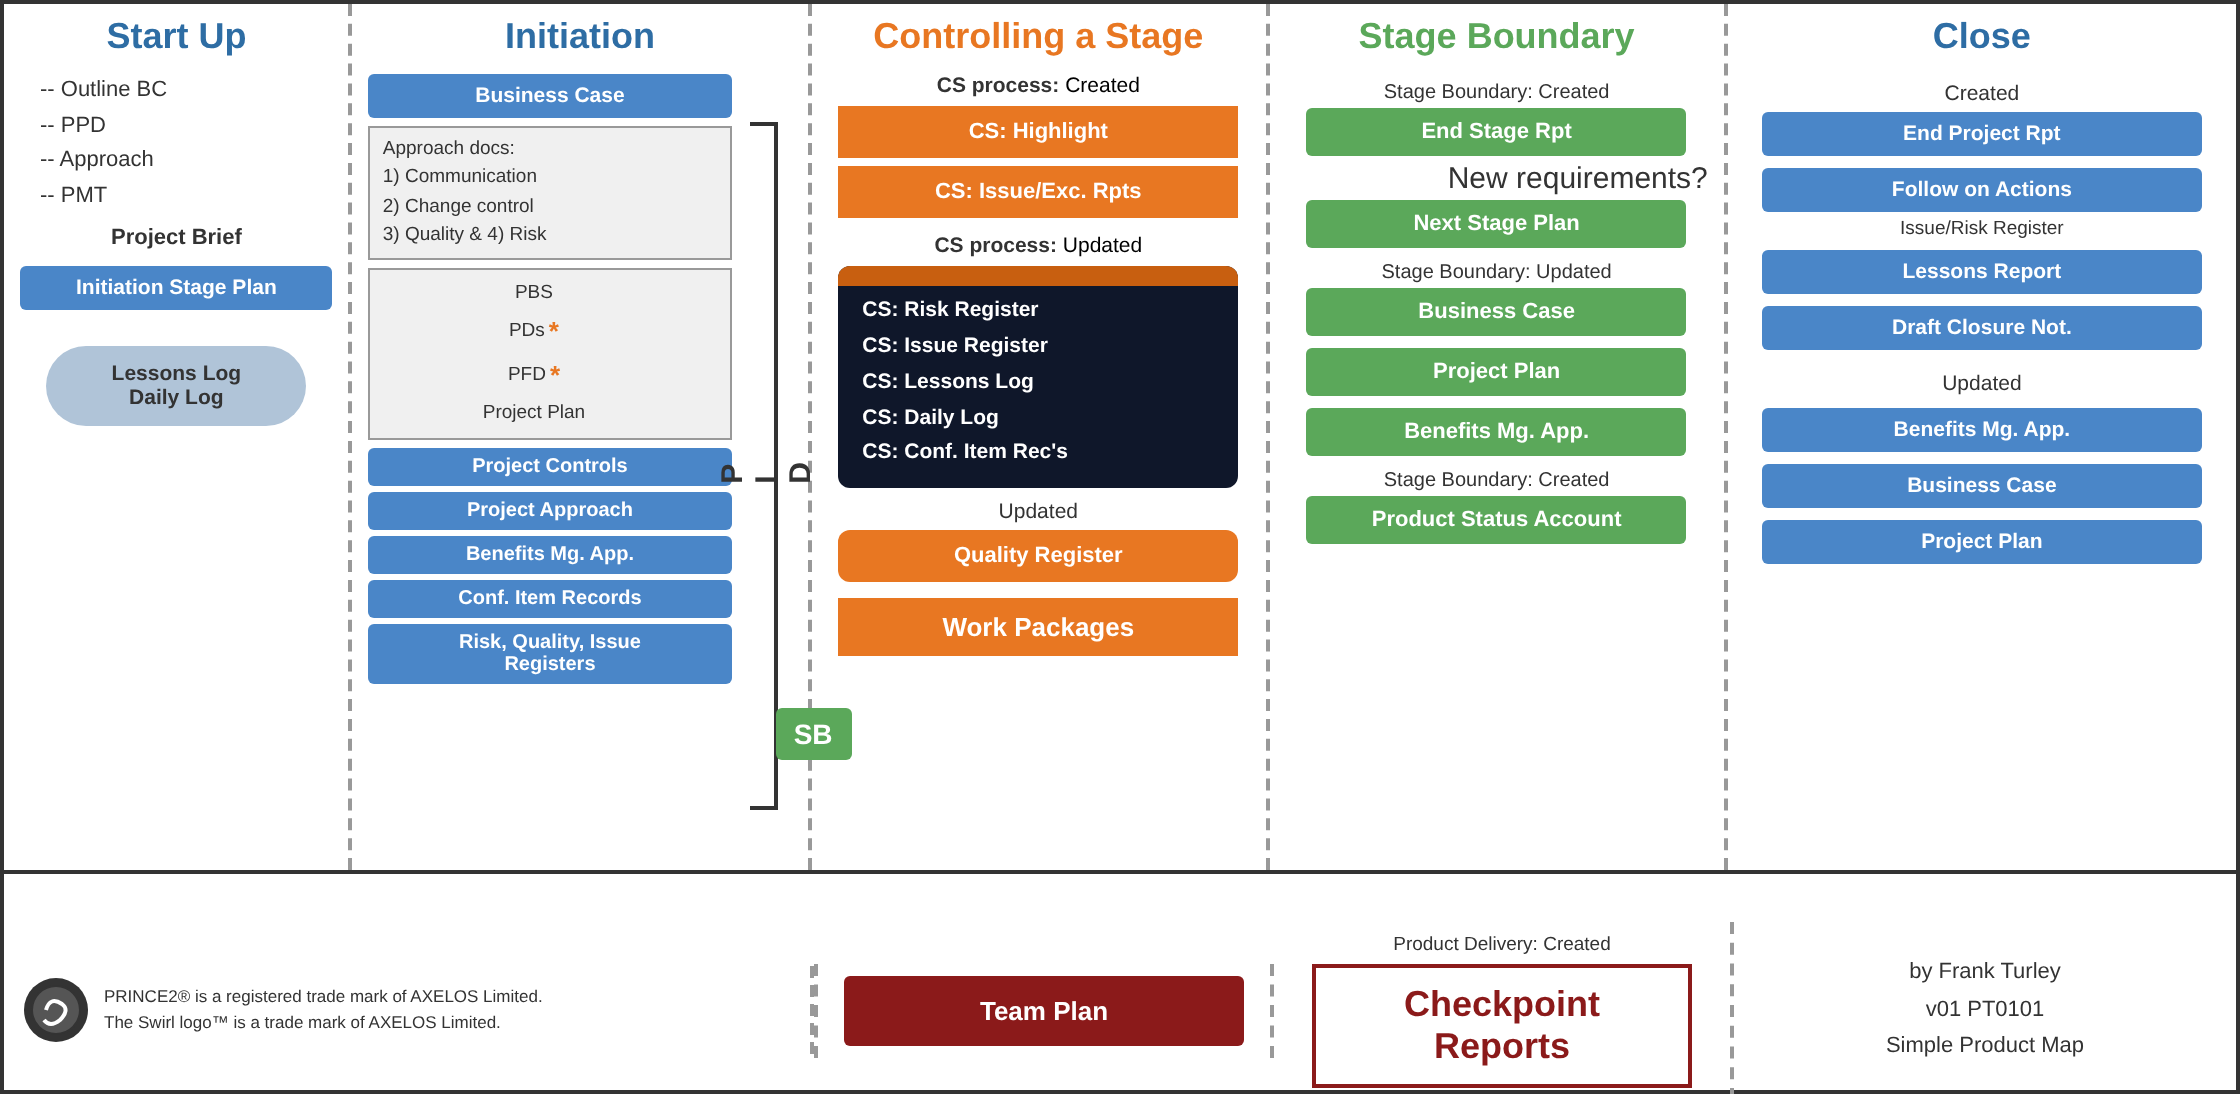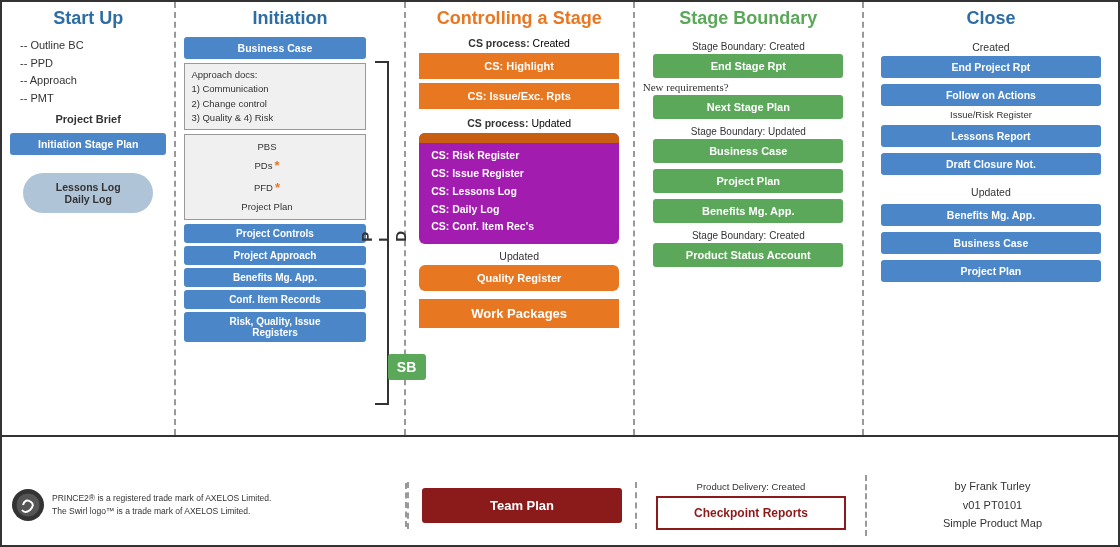--- a/index.html
+++ b/index.html
@@ -172,21 +172,21 @@
       font-size: 11px;
       font-weight: bold;
       text-align: center;
       padding: 7px 10px;
       border-radius: 0;
       margin-bottom: 4px;
       width: 200px;
     }
 
     .cs-cylinder {
-      background: #a21caf;
+      background: #0f172a;
       color: white;
       font-size: 10.5px;
       font-weight: bold;
       text-align: left;
       padding: 8px 12px;
       margin-bottom: 4px;
       width: 200px;
       border-radius: 6px;
       line-height: 1.7;
       position: relative;
@@ -251,25 +251,24 @@
       font-size: 11px;
       font-weight: bold;
       text-align: center;
       padding: 6px 8px;
       border-radius: 3px;
       margin-bottom: 3px;
       width: 190px;
     }
 
     .sb-new-req {
-      font-size: 11px;
-      color: #333;
-      text-align: left;
+      font-size: 15px;
+      color: #333;
+      text-align: right;
       margin-bottom: 2px;
-      font-family: Liberation Serif, serif;
     }
 
     .sb-updated-label {
       font-size: 10px;
       color: #333;
       text-align: center;
       margin-top: 4px;
       margin-bottom: 2px;
     }
 
@@ -371,21 +370,21 @@
 
     .product-delivery-text {
       font-size: 9.5px;
       color: #333;
       margin-bottom: 4px;
     }
 
     .checkpoint-box {
       border: 2px solid #8b1a1a;
       color: #8b1a1a;
-      font-size: 12px;
+      font-size: 18px;
       font-weight: bold;
       text-align: center;
       padding: 8px 16px;
       width: 190px;
     }
 
     .bottom-close {
       flex: 1;
       display: flex;
       align-items: center;

